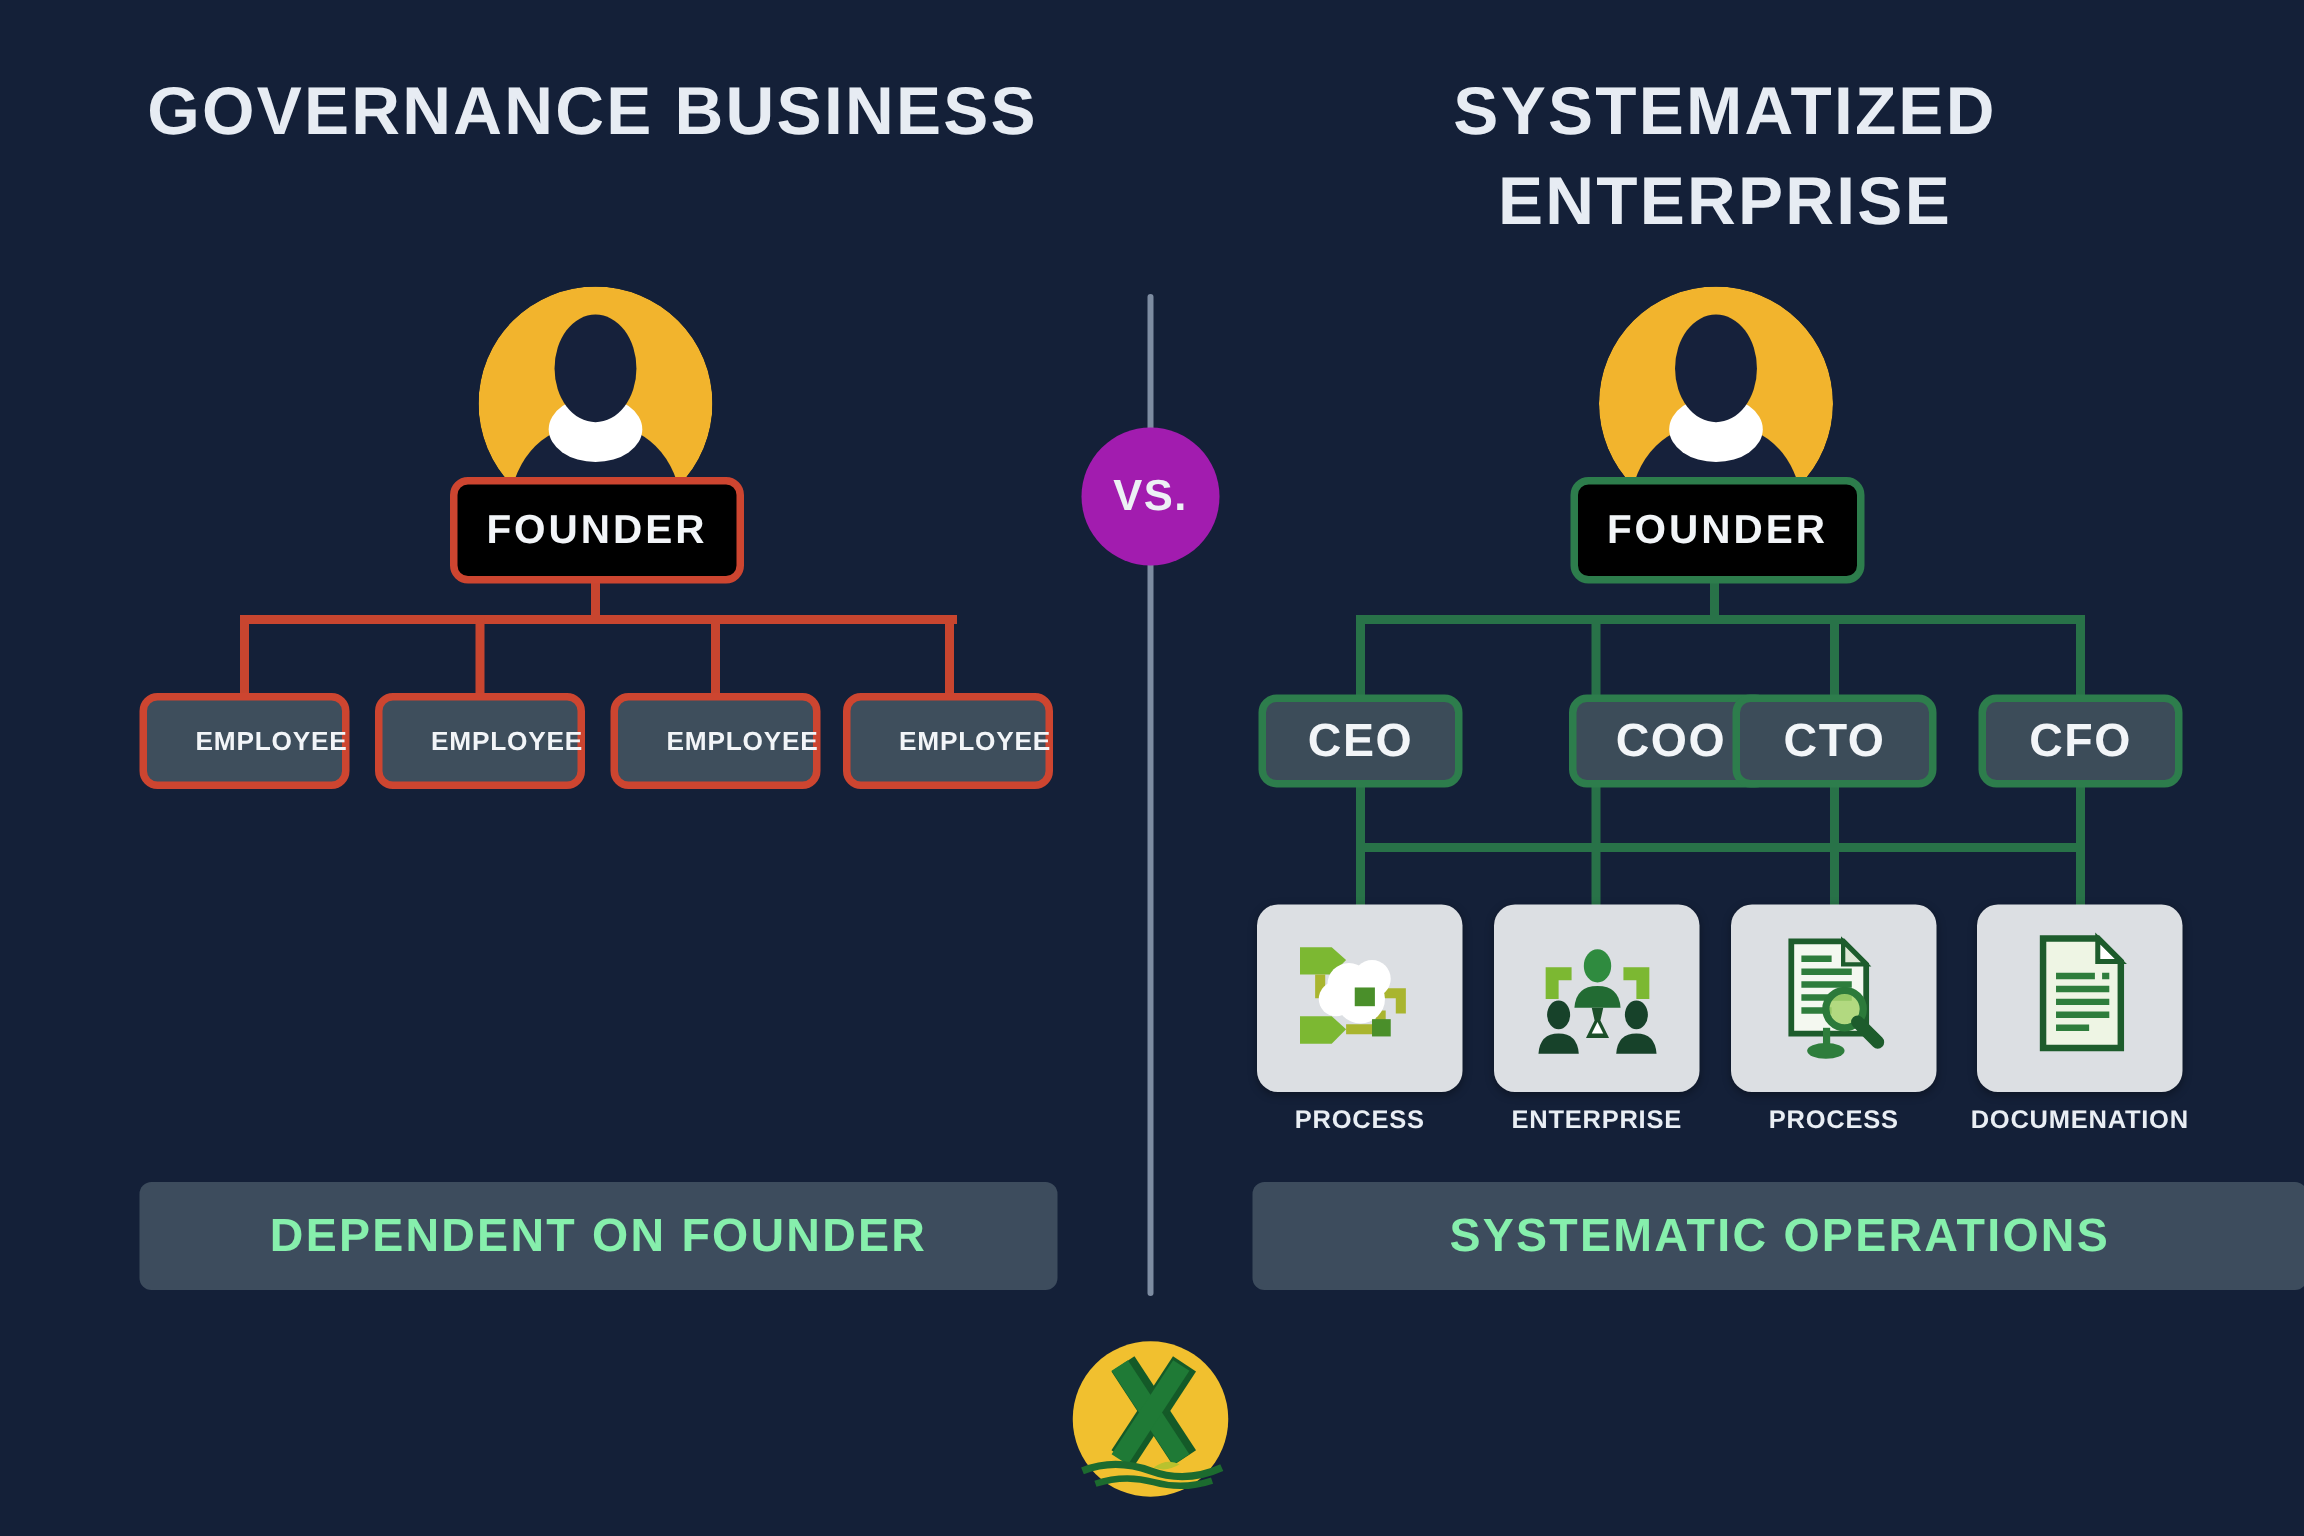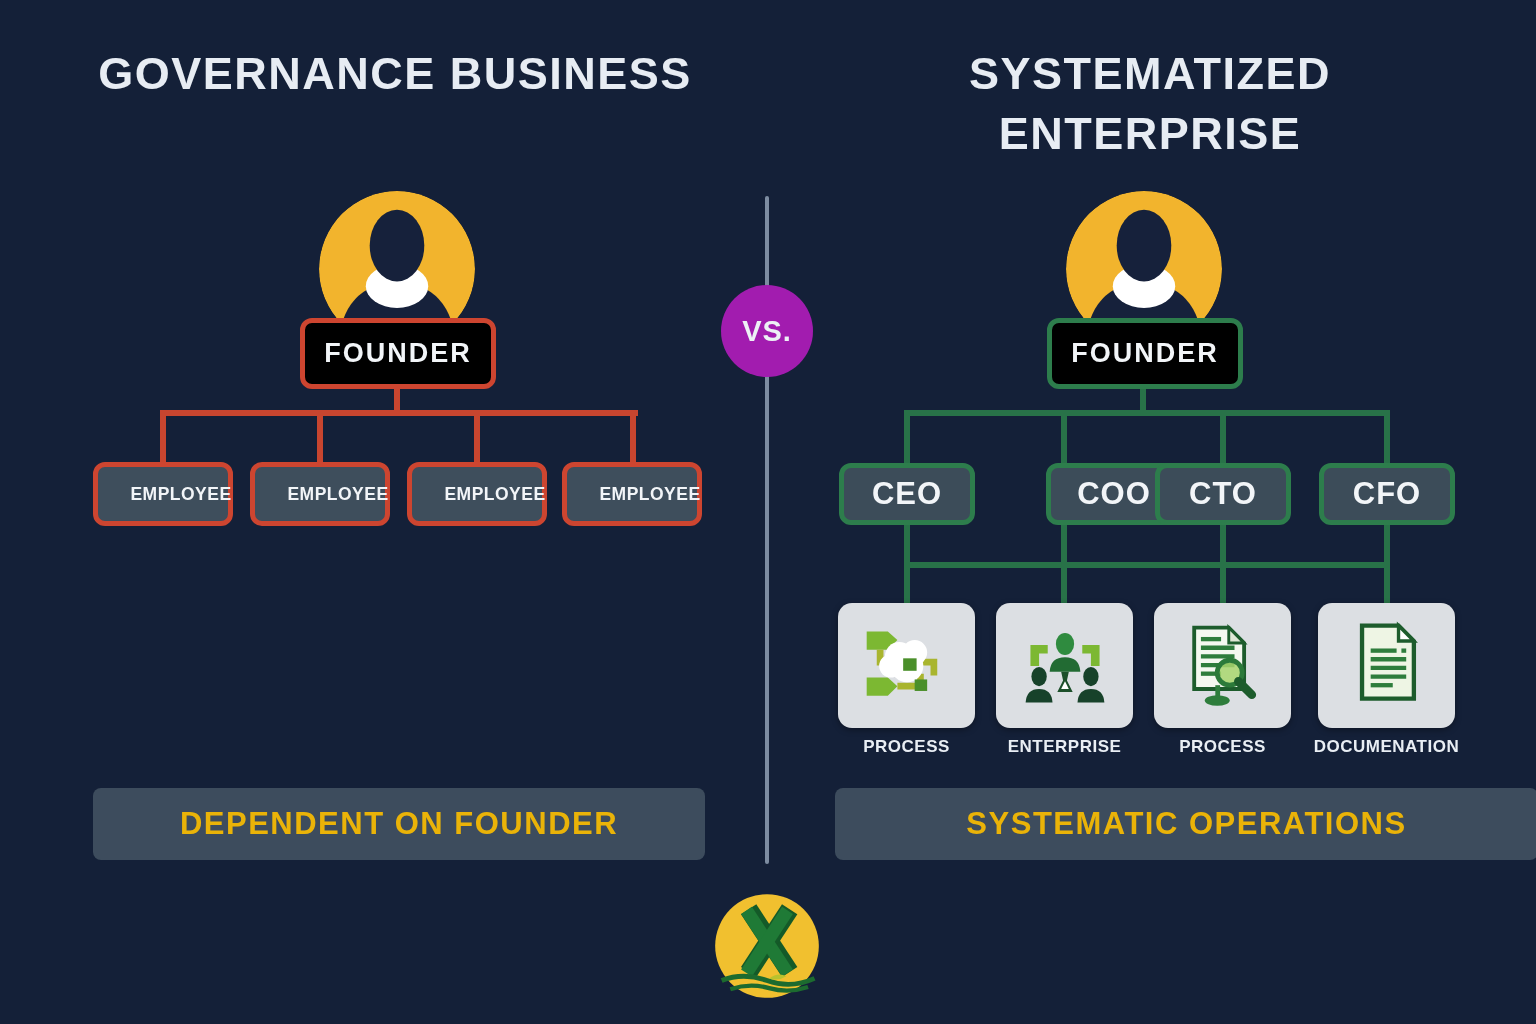--- a/index.html
+++ b/index.html
@@ -35,21 +35,21 @@
   
   .tile{position:absolute;width:137px;height:125px;top:603px;background:#dcdfe3;
     border-radius:14px;display:flex;align-items:center;justify-content:center;z-index:2;
     box-shadow:0 2px 6px rgba(0,0,0,.35);}
   .tile svg{width:96px;height:96px;}
   .tile-label{position:absolute;top:737px;width:171px;text-align:center;font-size:17px;
     letter-spacing:.5px;color:#e9eef4;}
   
   .banner{position:absolute;top:788px;height:72px;background:#3d4c5d;border-radius:8px;
     display:flex;align-items:center;justify-content:center;font-size:31px;
-    letter-spacing:1.5px;color:#eab308;}
+    letter-spacing:1.5px;color:#86efac;}
   .banner.left{left:93px;width:612px;}
   .banner.right{left:835px;width:703px;}
   
   .divider{position:absolute;left:765px;top:196px;width:4px;height:668px;
     background:#7d8ca1;border-radius:2px;z-index:1;}
   .vs-circle{position:absolute;left:721px;top:285px;width:92px;height:92px;
     border-radius:50%;background:#a21caf;display:flex;align-items:center;
     justify-content:center;font-size:29px;letter-spacing:1px;color:#edf1f5;z-index:2;}
   
   .logo{position:absolute;left:713px;top:892px;width:108px;height:108px;z-index:2;}

